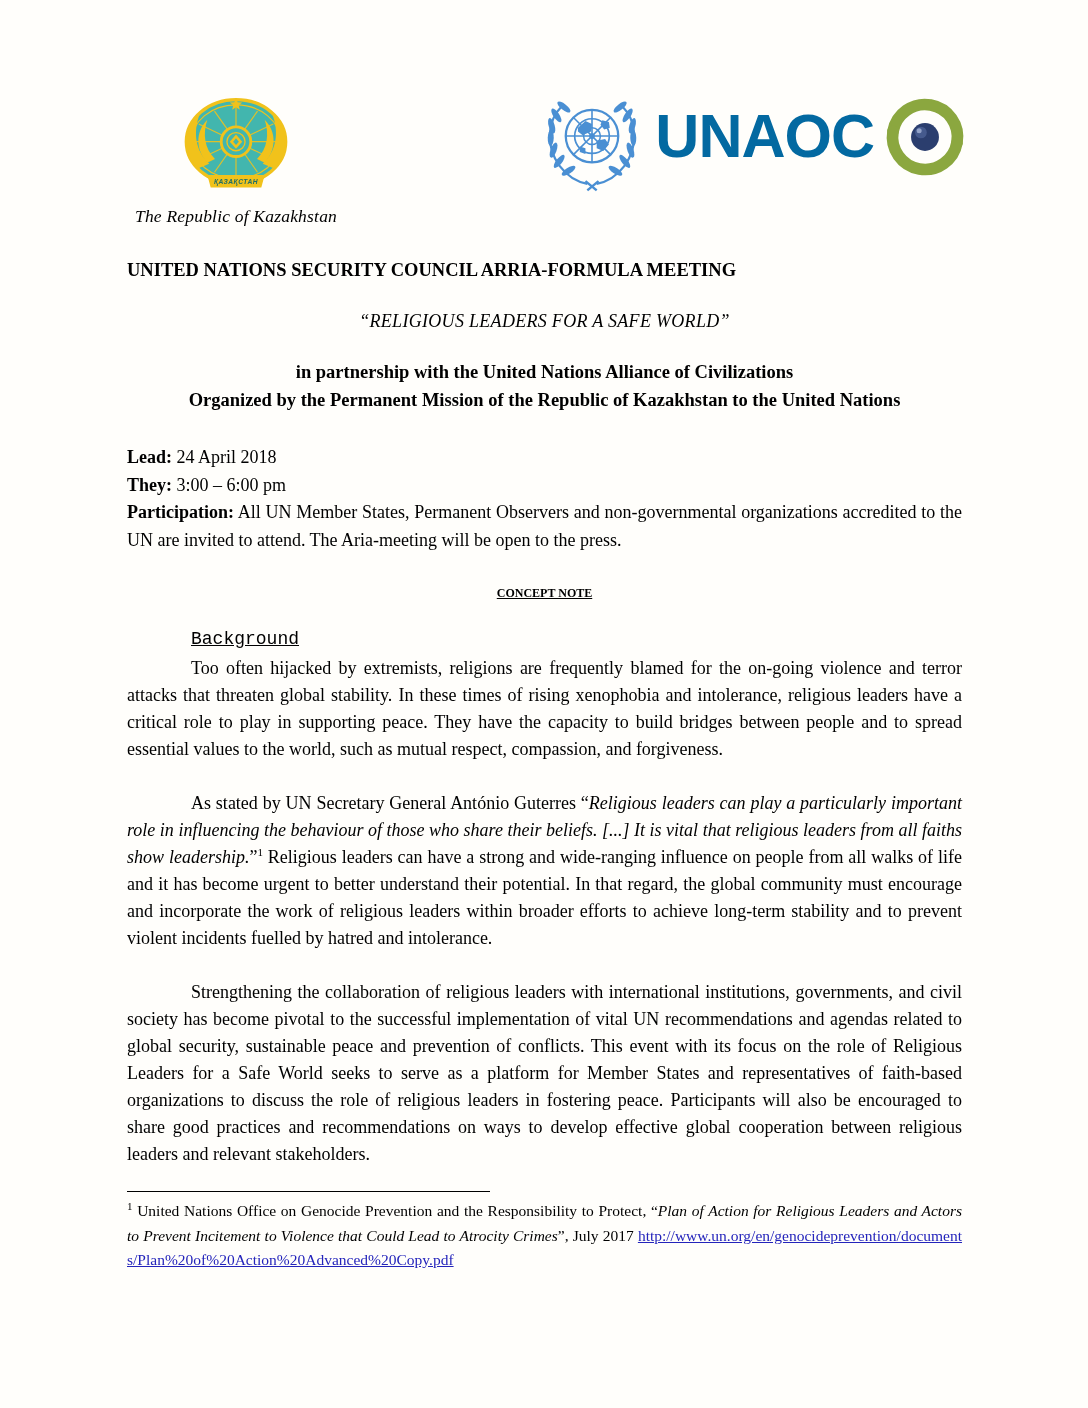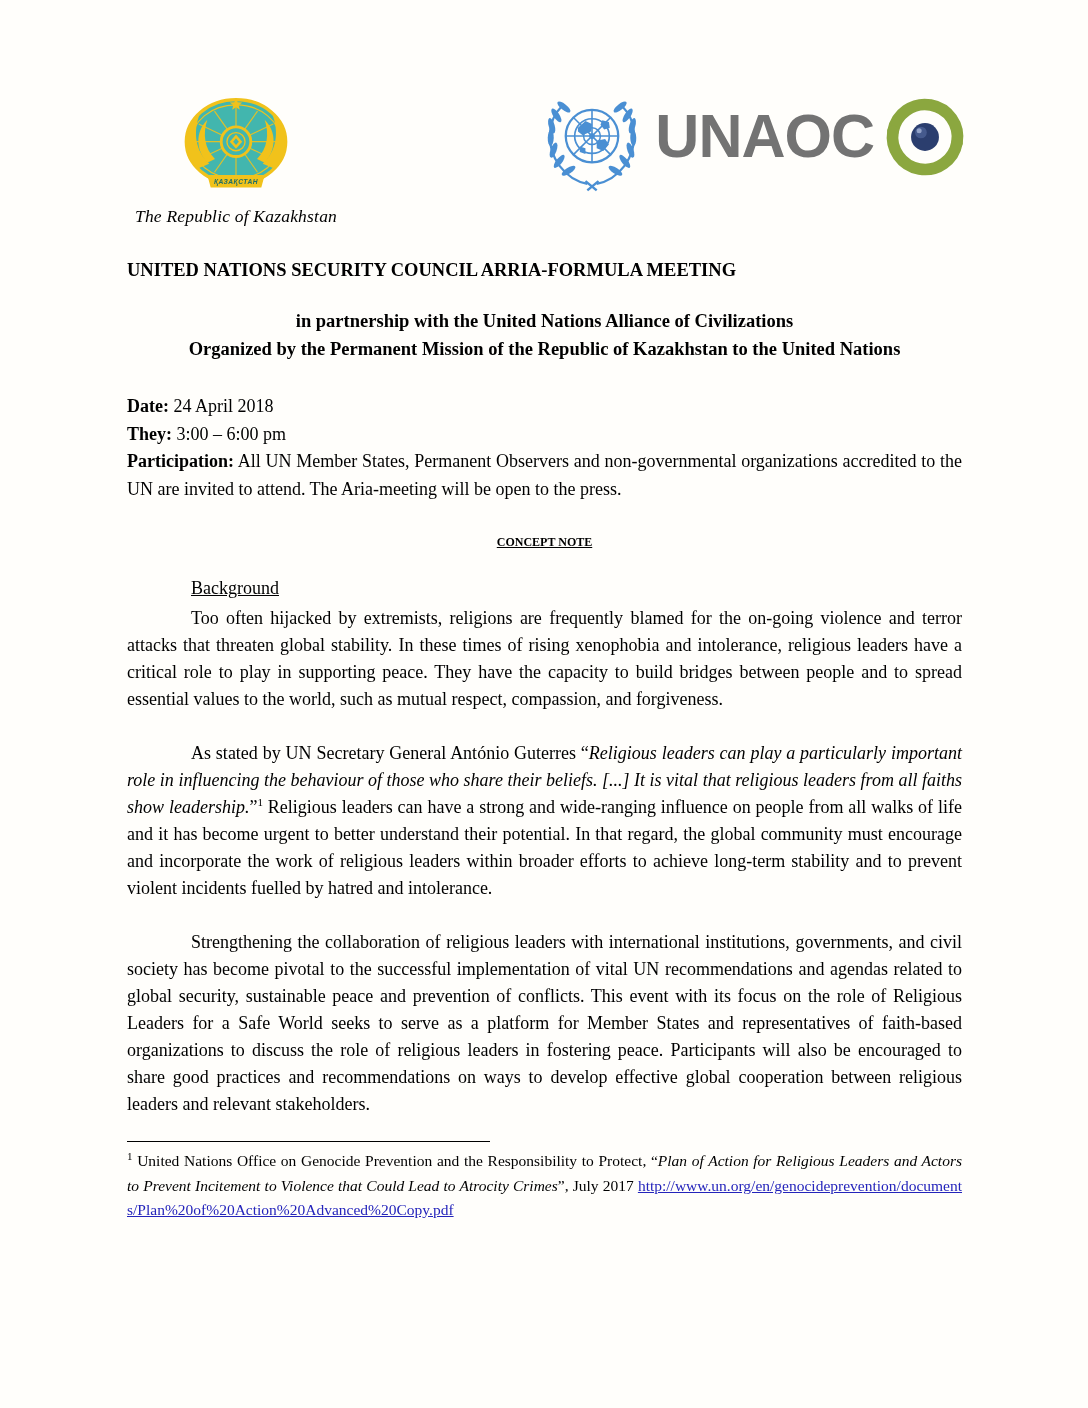--- a/index.html
+++ b/index.html
@@ -9,36 +9,36 @@
   }
   
   .header{display:flex;justify-content:space-between;align-items:flex-start;padding:92px 118px 0 127px;}
   .kz-block{width:218px;text-align:center;font-style:italic;}
   .kz-caption{font-size:17.5px;margin-top:3px;letter-spacing:.2px;}
   .unaoc-block{display:flex;align-items:flex-start;}
   .unaoc-right{display:flex;flex-direction:column;margin-left:2px;}
   .unaoc-row{display:flex;align-items:center;}
   .unaoc-word{
     font-family:"Liberation Sans",sans-serif;font-weight:bold;font-size:61px;
-    color:#737373;line-height:.95;letter-spacing:-1px;
+    color:#0369a1;line-height:.95;letter-spacing:-1px;
   }
   .unaoc-tagline{
     font-family:"Liberation Sans",sans-serif;font-size:19px;color:#58595b;
     margin-top:3px;padding-left:5px;letter-spacing:.2px;
   }
   
   .title{text-align:left;font-weight:bold;font-size:18.5px;margin:33px 0 0;}
   .theme{text-align:center;font-style:italic;font-size:18px;margin:30px 0 0;letter-spacing:.3px;}
   .organizer{text-align:center;font-weight:bold;font-size:18.5px;line-height:28px;margin:26px 0 0;}
   
   .content{padding:0 126px 0 127px;}
   .details{margin-top:30px;font-size:18px;line-height:27.5px;}
   .detail-row.justify{text-align:justify;}
   .concept-heading{text-align:center;font-weight:bold;text-decoration:underline;font-size:12px;margin:32px 0 0;}
-  .section-heading{margin:27px 0 0 64px;text-decoration:underline;font-size:18px;display:inline-block;}
+  .section-heading{margin:27px 0 0 64px;text-decoration:underline;font-size:18px;display:inline-block;font-family:Liberation Mono, monospace;}
   .section-heading-wrap{margin:27px 0 0;}
   .section-heading-wrap .section-heading{margin:0 0 0 64px;}
   .body-para{font-size:18px;line-height:27px;text-align:justify;text-indent:64px;margin:6px 0 0;}
   .body-para + .body-para{margin-top:27px;}
   .fn-ref{font-size:11px;vertical-align:super;line-height:0;}
   
   .footnote{margin-top:23px;}
   .fn-rule{width:363px;border-top:1.6px solid #000;margin:0 0 7px 0;}
   .fn-text{font-size:15.5px;line-height:24.5px;text-align:justify;margin:0;}
   .fn-link{color:#2424bb;text-decoration:underline;word-break:break-all;cursor:pointer;}
@@ -142,28 +142,29 @@
             <circle cx="45.5" cy="45" r="6.5" fill="#4a5f93" opacity="0.85"></circle>
             <circle cx="43.5" cy="43" r="2.8" fill="#93a3c9"></circle>
           </svg>
         </div>
       </div>
     </div>
   </div>
 
   <div class="content">
     <div class="title">UNITED NATIONS SECURITY COUNCIL ARRIA-FORMULA MEETING</div>
+    <div class="theme">“RELIGIOUS LEADERS FOR A SAFE WORLD”</div>
     <div class="organizer">
       <div>in partnership with the United Nations Alliance of Civilizations</div>
       <div>Organized by the Permanent Mission of the Republic of Kazakhstan to the United Nations</div>
     </div>
 
     <div class="details">
       <div class="detail-row">
-        <b>Date:</b> <span>24 April 2018</span>
+        <b>Lead:</b> <span>24 April 2018</span>
       </div>
       <div class="detail-row">
         <b>They:</b> <span>3:00 – 6:00 pm</span>
       </div>
       <div class="detail-row justify">
         <b>Participation:</b> <span>All UN Member States, Permanent Observers and non-governmental organizations accredited to the UN are invited to attend. The Aria-meeting will be open to the press.</span>
       </div>
     </div>
 
     <div class="concept-heading">CONCEPT NOTE</div>

